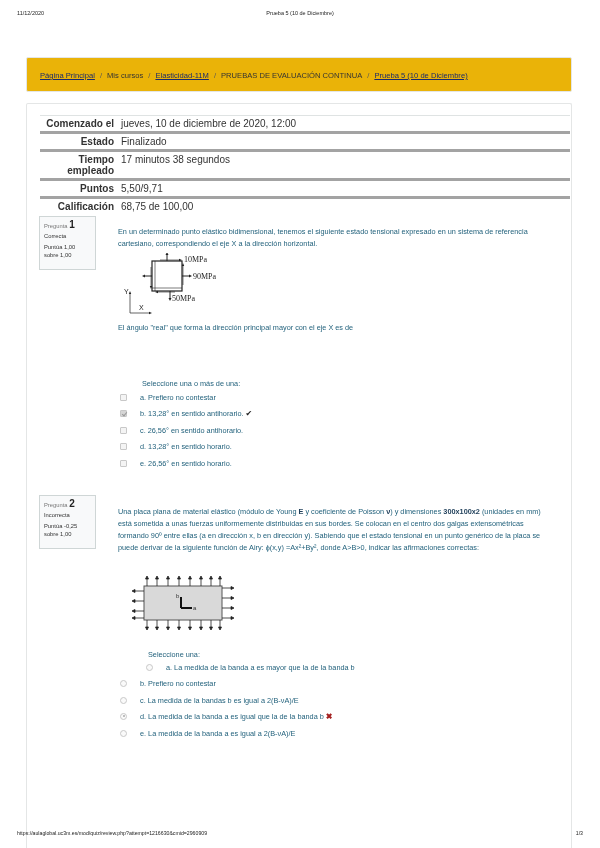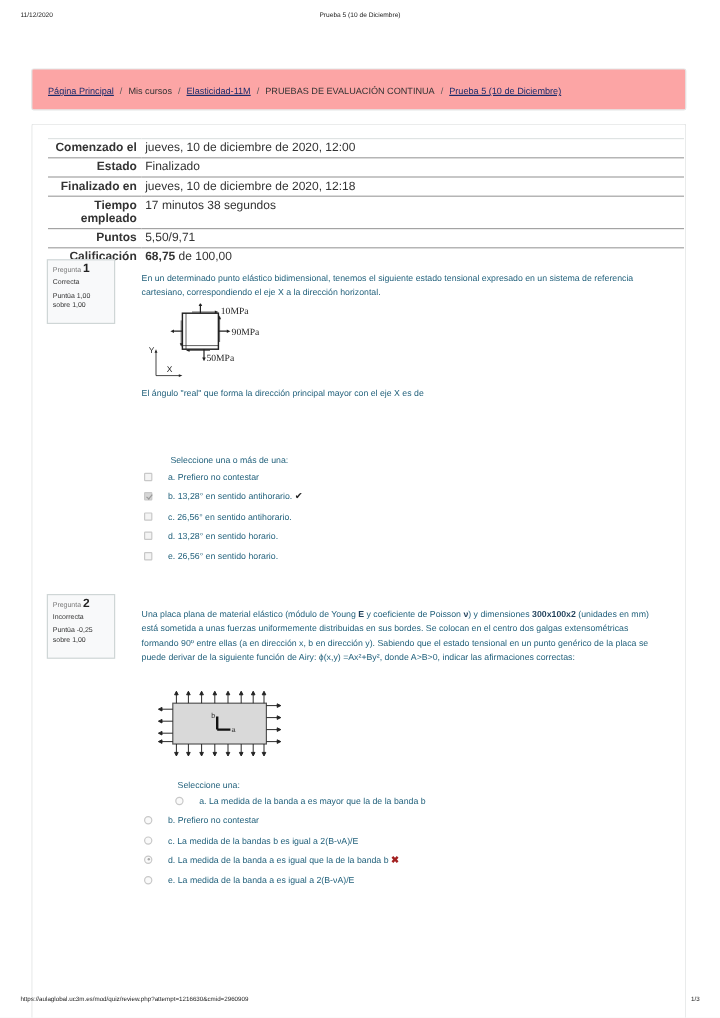--- a/index.html
+++ b/index.html
@@ -3,33 +3,33 @@
 <meta charset="utf-8">
 <style>
   * { box-sizing: border-box; margin: 0; padding: 0; }
   html, body { width: 600px; height: 848px; background: #ffffff; overflow: hidden; }
   body { position: relative; font-family: "Liberation Sans", sans-serif; color: #333; }
 
   .print-header { position: absolute; top: 10px; left: 0; width: 600px; height: 12px; font-size: 5.5px; color: #222; }
   .print-header .date { position: absolute; left: 17px; top: 0; }
   .print-header .title { position: absolute; left: 0; width: 600px; text-align: center; top: 0; }
 
-  .breadcrumb-box { position: absolute; left: 26px; top: 57px; width: 546px; height: 35px; border: 1px solid #e4e6e6; border-radius: 2px; background: #fca5a5; }
+  .breadcrumb-box { position: absolute; left: 26px; top: 57px; width: 546px; height: 35px; border: 1px solid #e4e6e6; border-radius: 2px; background: #eab308; }
   .breadcrumb { position: absolute; left: 13px; top: 13px; font-size: 7.6px; color: #333; white-space: nowrap; }
   .breadcrumb a { color: #1b2b6b; text-decoration: underline; }
   .breadcrumb .sep { margin: 0 5px; color: #555; }
 
   .main-box { position: absolute; left: 26px; top: 103px; width: 546px; height: 760px; border: 1px solid #e4e6e6; border-bottom: none; border-radius: 2px; }
 
   .summary { position: absolute; left: 40px; top: 115px; width: 530px; border-collapse: collapse; font-size: 10px; }
-  .summary tr { border-top: 1px solid #a3a3a3; }
+  .summary tr { border-top: 3px solid #a3a3a3; }
   .summary tr:first-child { border-top: 1px solid #dfe3e3; }
   .summary th { width: 78px; text-align: right; font-weight: bold; color: #333; padding: 2px 4px 2px 0; vertical-align: top; line-height: 11px; }
   .summary td { padding: 2px 7px 2px 3px; color: #333; vertical-align: top; line-height: 11px; }
-  .summary td b { font-weight: bold; }
+  .summary td b { font-weight: normal; }
 
   .qinfo { position: absolute; left: 39px; width: 57px; height: 54px; border: 1px solid #cfd6d6; background: #f8f9fa; padding: 4px 4px; font-size: 5.8px; color: #333; line-height: 8px; }
   .qinfo .qno { font-size: 5.8px; color: #777; }
   .qinfo .qno b { font-size: 10px; color: #222; font-weight: bold; }
   .qinfo .state { margin-top: 2px; }
   .qinfo .grade { margin-top: 3px; }
 
   .qtext { position: absolute; left: 118px; width: 420px; font-size: 7.3px; color: #1f5f7a; line-height: 12px; }
   .qtext b { color: #1f3f5a; }
 
@@ -68,24 +68,20 @@
 
 <table class="summary">
   <tbody>
       <tr>
     <th>Comenzado el</th>
     <td>jueves, 10 de diciembre de 2020, 12:00</td>
   </tr>
   <tr>
     <th>Estado</th>
     <td>Finalizado</td>
-  </tr>
-  <tr>
-    <th>Finalizado en</th>
-    <td>jueves, 10 de diciembre de 2020, 12:18</td>
   </tr>
   <tr>
     <th>Tiempo empleado</th>
     <td>17 minutos 38 segundos</td>
   </tr>
   <tr>
     <th>Puntos</th>
     <td>5,50/9,71</td>
   </tr>
   <tr>

